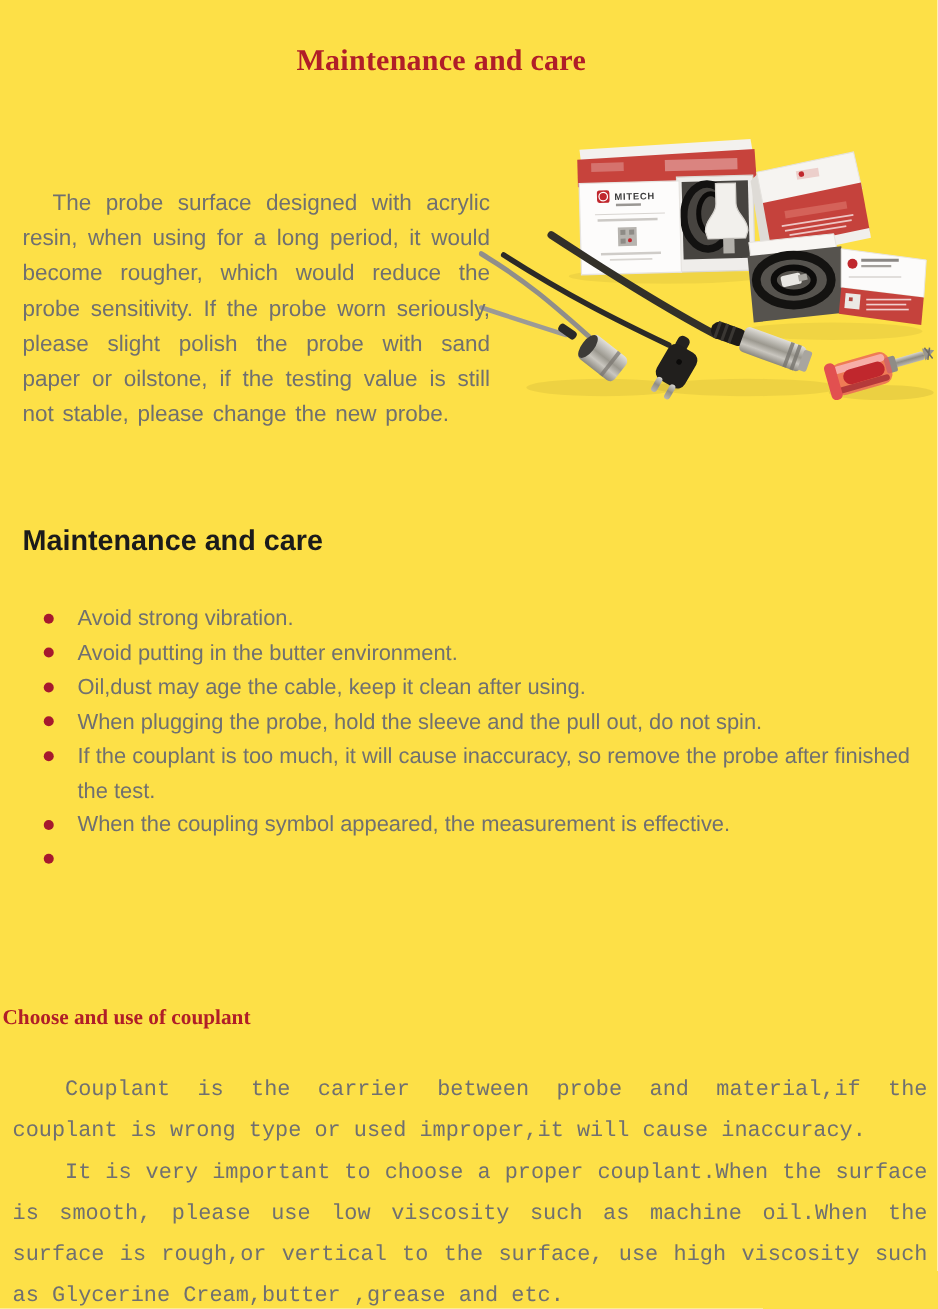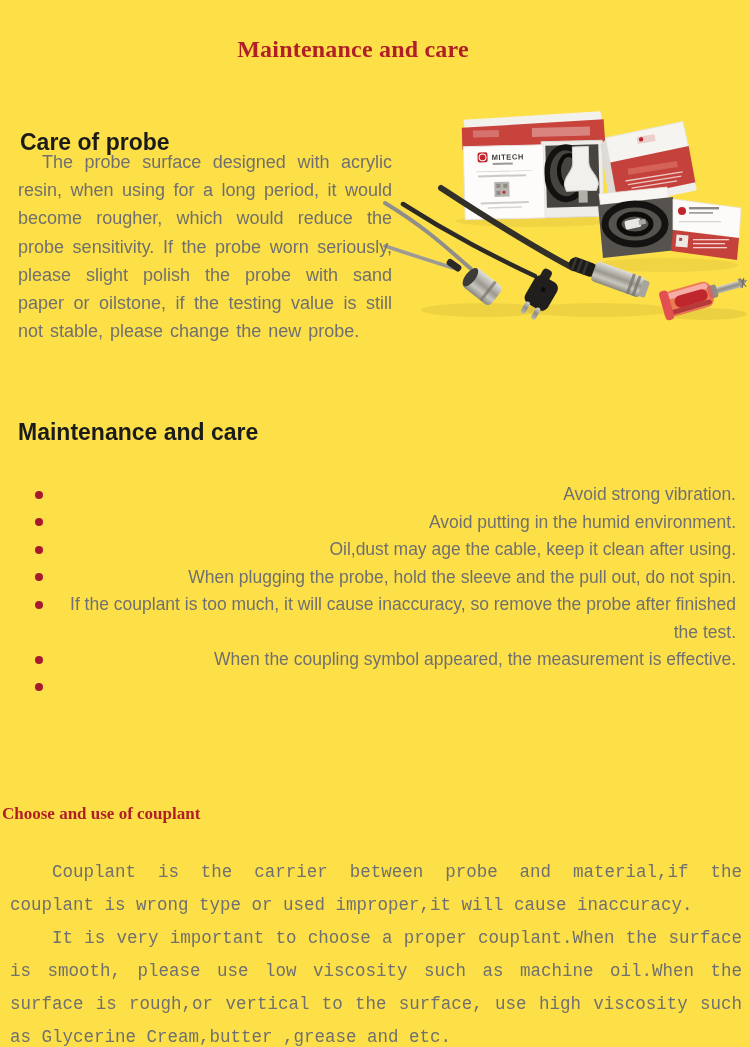--- a/index.html
+++ b/index.html
@@ -26,21 +26,21 @@
   }
   .maint-heading{
     position:absolute;left:18px;top:419px;margin:0;
     font-size:23px;font-weight:bold;color:#1b1b1b;
   }
   .bullet-list{
     position:absolute;left:18px;top:481px;width:718px;margin:0;padding:0;list-style:none;
   }
   .bullet-list li{
     position:relative;padding-left:44px;
-    font-size:17.5px;line-height:27.5px;color:#707070;text-align:right;
+    font-size:17.5px;line-height:27.5px;color:#707070;
   }
   .bullet-list .dot{
     position:absolute;left:17px;top:9.5px;width:8px;height:8px;
     border-radius:50%;background:#a6192e;
   }
   .couplant-heading{
     position:absolute;left:2px;top:804px;margin:0;font-size:17px;
   }
   .couplant-block{position:absolute;left:10px;top:856px;width:732px;}
   .couplant-block p{
@@ -184,28 +184,27 @@
       <path d="M360,191 l4,10 M364,192 l-4,9" stroke="#6f6c66" stroke-width="1.2"></path>
       <rect x="326" y="190" width="9" height="13" rx="2" fill="#8f8c86"></rect>
       <rect x="282" y="184" width="48" height="26" rx="8" fill="#ea5a5a" opacity="0.75"></rect>
       <rect x="285" y="186" width="42" height="6" rx="3" fill="#f8b6b6" opacity="0.85"></rect>
       <rect x="285" y="203" width="42" height="5" rx="2.5" fill="#aa2f36" opacity="0.85"></rect>
       <rect x="291" y="191" width="34" height="12" rx="6" fill="#c0272d"></rect>
       <rect x="278" y="182" width="9" height="30" rx="4" fill="#e25050"></rect>
     </g>
   </svg>
 
-  <h2 class="care-heading">Care of probe</h2>
   <p class="care-para">The probe surface designed with acrylic resin, when using for a long period, it would become rougher, which would reduce the probe sensitivity. If the probe worn seriously, please slight polish the probe with sand paper or oilstone, if the testing value is still not stable, please change the new probe.</p>
 
   <h2 class="maint-heading">Maintenance and care</h2>
 
   <ul class="bullet-list">
     <li><span class="dot"></span><span>Avoid strong vibration.</span></li>
-    <li><span class="dot"></span><span>Avoid putting in the humid environment.</span></li>
+    <li><span class="dot"></span><span>Avoid putting in the butter environment.</span></li>
     <li><span class="dot"></span><span>Oil,dust may age the cable, keep it clean after using.</span></li>
     <li><span class="dot"></span><span>When plugging the probe, hold the sleeve and the pull out, do not spin.</span></li>
     <li><span class="dot"></span><span>If the couplant is too much, it will cause inaccuracy, so remove the probe after finished the test.</span></li>
     <li><span class="dot"></span><span>When the coupling symbol appeared, the measurement is effective.</span></li>
     <li><span class="dot"></span></li>
   </ul>
 
   <h3 class="couplant-heading serif-red">Choose and use of couplant</h3>
 
   <div class="couplant-block">

